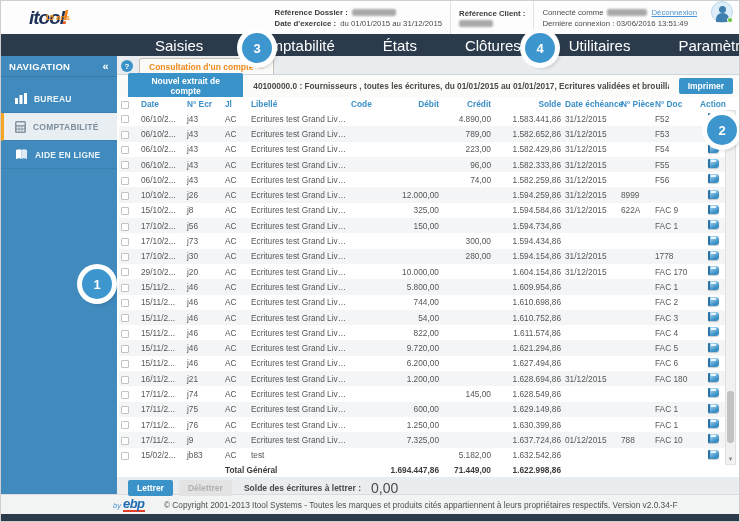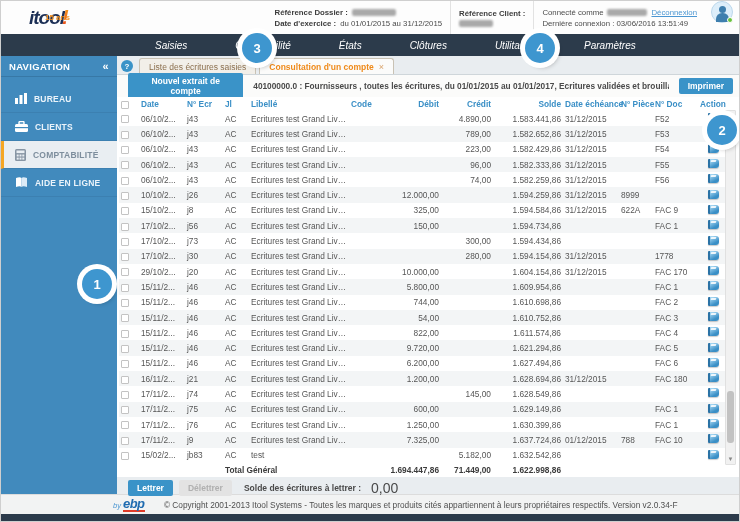--- a/index.html
+++ b/index.html
@@ -23,21 +23,21 @@
   .red-lg { width:44px; height:7px; } .red-sm { width:34px; height:7px; } .red-md { width:40px; height:7px; }
   .link { color:#4b96d2; text-decoration:underline; cursor:pointer; }
   .avatar-wrap { width:34px; display:flex; justify-content:center; }
   .avatar { width:22px; height:22px; border-radius:50%; background:#ddeefa; border:1px solid #bcd8ec; position:relative; overflow:visible; }
   .avatar .head { position:absolute; left:7px; top:4px; width:7px; height:7px; border-radius:50%; background:#3f7fae; }
   .avatar .body { position:absolute; left:4px; top:11px; width:13px; height:9px; border-radius:6px 6px 0 0; background:#3f7fae; }
   .avatar .dot { position:absolute; right:-1px; bottom:-1px; width:6px; height:6px; border-radius:50%; background:#67c23a; border:1px solid #fff; }
 
   
   .navbar { height:22px; flex:0 0 22px; background:#2c3b4b; display:flex; align-items:center; padding-left:130px; }
-  .nav-item { color:#fff; font-size:10px; padding:0 24px; cursor:pointer; white-space:nowrap;font-style:italic; }
+  .nav-item { color:#fff; font-size:15px; padding:0 24px; cursor:pointer; white-space:nowrap; }
 
   
   .main { flex:1 1 auto; display:flex; min-height:0; }
 
   
   .sidebar { width:116px; flex:0 0 116px; background:#418abd; display:flex; flex-direction:column; }
   .sb-title { height:21px; display:flex; align-items:center; padding:0 8px; color:#fff; font-weight:bold; font-size:9.5px; letter-spacing:.3px; border-bottom:1px solid #3778a6; }
   .sb-title .chev { margin-left:auto; font-size:11px; cursor:pointer; }
   .sb-items { margin-top:8px; }
   .sb-item { height:28px; display:flex; align-items:center; gap:7px; padding-left:14px; color:#eaf3fa; font-size:8.5px; font-weight:bold; border-bottom:1px solid #3c80b1; cursor:pointer; letter-spacing:.2px; }
@@ -172,28 +172,20 @@
         <span class="chev">«</span>
       </div>
       <div class="sb-items">
         <div class="sb-item">
           <svg width="12" height="11" viewBox="0 0 12 11">
               <rect x="0" y="5" width="3" height="6" fill="#fff"></rect>
               <rect x="4.5" y="2" width="3" height="9" fill="#fff"></rect>
               <rect x="9" y="0" width="3" height="11" fill="#fff"></rect>
             </svg>
           <span>BUREAU</span>
-        </div>
-        <div class="sb-item">
-          <svg width="13" height="11" viewBox="0 0 13 11">
-              <rect x="0" y="3" width="13" height="8" rx="1.5" fill="#fff"></rect>
-              <rect x="4" y="0.5" width="5" height="3" rx="1" fill="none" stroke="#fff" stroke-width="1.4"></rect>
-              <rect x="0" y="6" width="13" height="1.2" fill="#418abd"></rect>
-            </svg>
-          <span>CLIENTS</span>
         </div>
         <div class="sb-item active">
           <svg width="11" height="12" viewBox="0 0 11 12">
               <rect x="0" y="0" width="11" height="12" rx="1.5" fill="#8795a3"></rect>
               <rect x="1.5" y="1.5" width="8" height="2.6" fill="#e9eef2"></rect>
               <rect x="1.7" y="5.5" width="2" height="2" fill="#e9eef2"></rect>
               <rect x="4.5" y="5.5" width="2" height="2" fill="#e9eef2"></rect>
               <rect x="7.3" y="5.5" width="2" height="2" fill="#e9eef2"></rect>
               <rect x="1.7" y="8.6" width="2" height="2" fill="#e9eef2"></rect>
               <rect x="4.5" y="8.6" width="2" height="2" fill="#e9eef2"></rect>
@@ -207,23 +199,20 @@
               <path d="M12 1 Q8 -0.5 6.5 1 L6.5 10 Q8 8.5 12 10 Z" fill="#dcebf7"></path>
             </svg>
           <span>AIDE EN LIGNE</span>
         </div>
       </div>
     </div>
 
     <div class="content">
       <div class="tabstrip">
         <span class="help-btn">?</span>
-        <div class="tab inactive">
-          <span>Liste des écritures saisies</span>
-        </div>
         <div class="tab active">
           <span>Consultation d'un compte</span>
           <span class="close">×</span>
         </div>
       </div>
 
       <div class="toolbar">
         <button class="btn">Nouvel extrait de compte</button>
         <span class="summary">40100000.0 : Fournisseurs , toutes les écritures, du 01/01/2015 au 01/01/2017, Ecritures validées et brouillards</span>
         <button class="btn btn-print">Imprimer</button>

